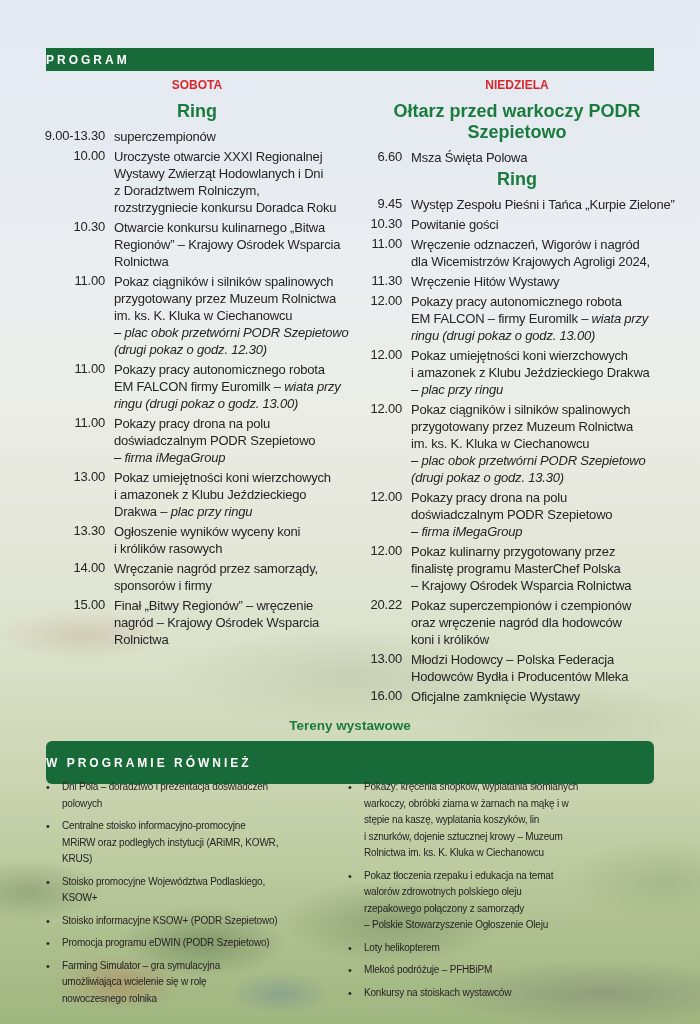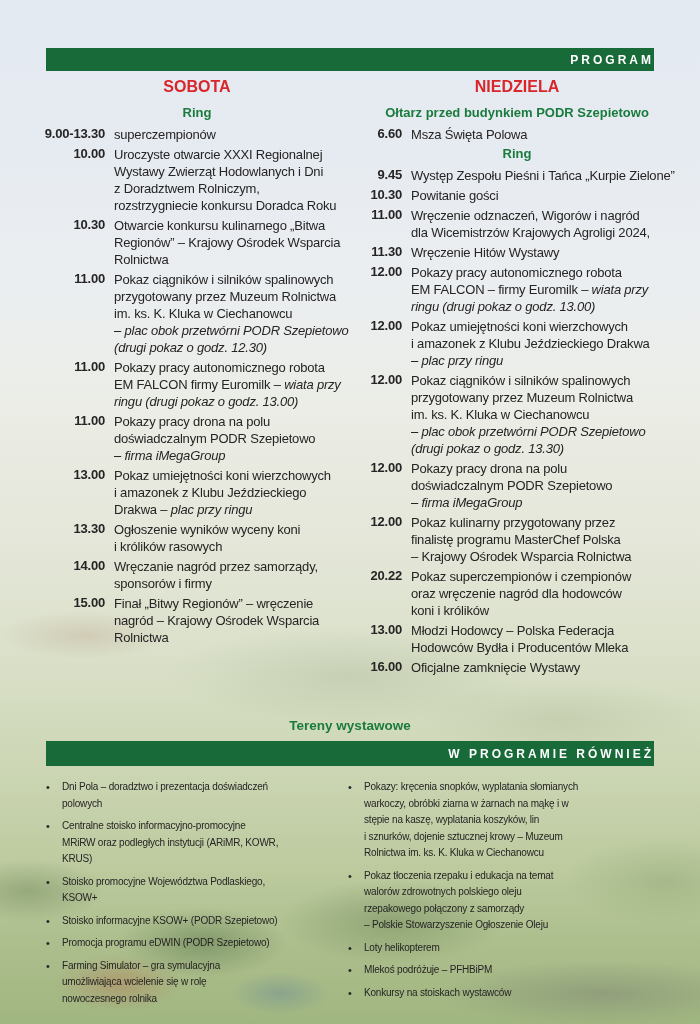--- a/index.html
+++ b/index.html
@@ -17,32 +17,32 @@
       radial-gradient(110px 45px at 4% 87%, rgba(72,102,56,0.30), transparent 70%),
       radial-gradient(230px 45px at 86% 97%, rgba(92,92,98,0.28), transparent 72%),
       radial-gradient(140px 60px at 95% 86%, rgba(110,140,85,0.25), transparent 72%),
       radial-gradient(120px 35px at 12% 62%, rgba(152,92,70,0.16), transparent 70%),
       radial-gradient(260px 70px at 50% 66%, rgba(120,140,100,0.18), transparent 70%),
       radial-gradient(200px 55px at 80% 70%, rgba(125,145,105,0.15), transparent 70%),
       linear-gradient(180deg,#e4eaf2 0%,#e6ebf1 15%,#ebeef0 28%,#ebede6 40%,#e6e8dc 50%,#e0e4d2 58%,#d8dfc6 66%,#ccd6b4 75%,#bcca9e 85%,#abbd8b 93%,#a0b680 100%);
   }
   .bar{
     position:absolute;left:46px;right:46px;height:23px;
-    display:flex;align-items:center;justify-content:flex-end;
+    display:flex;align-items:center;justify-content:flex-start;
     color:#ffffff;font-weight:bold;font-size:12px;letter-spacing:3px;
   }
   .top-bar{top:48px;}
-  .bottom-bar{top:741px;height:25px;}
+  .bottom-bar{top:741px;height:43px;border-radius:6px;}
   .col{position:absolute;font-size:13px;}
   .col-left{left:44px;top:78px;width:306px;}
   .col-right{left:352px;top:78px;width:330px;}
-  .day-title{text-align:center;font-weight:bold;font-size:16px;margin-bottom:9px;}
-  .section-heading{text-align:center;font-weight:bold;font-size:13px;margin:3px 0 6px 0;}
+  .day-title{text-align:center;font-weight:bold;font-size:12px;margin-bottom:9px;}
+  .section-heading{text-align:center;font-weight:bold;font-size:18px;margin:3px 0 6px 0;}
   .event{display:flex;margin-bottom:3px;}
-  .time{flex:none;text-align:right;padding-right:9px;letter-spacing:-0.2px;font-weight:bold;}
+  .time{flex:none;text-align:right;padding-right:9px;letter-spacing:-0.2px;}
   .col-left .time{width:61px;}
   .col-right .time{width:50px;}
   .desc{min-width:0;}
   .line{white-space:nowrap;line-height:17px;letter-spacing:-0.2px;}
   .it{font-style:italic;}
   .tereny{position:absolute;left:0;right:0;top:687px;text-align:center;margin-top:31px;}
   .tereny-heading{font-weight:bold;font-size:13.5px;}
   .tereny-line{font-size:13px;margin-top:5px;letter-spacing:-0.1px;}
   .also{position:absolute;top:779px;left:46px;display:flex;}
   .also ul{list-style:none;margin:0;padding:0;}
@@ -144,21 +144,21 @@
             <div class="line"><span>nagród – Krajowy Ośrodek Wsparcia</span></div>
             <div class="line"><span>Rolnictwa</span></div>
           </div>
         </div>
       </div>
   </div>
 
   <div class="col col-right">
     <div class="day-title" style="color: rgb(217, 38, 43);">NIEDZIELA</div>
     <div id="sun-sections">
-        <div class="section-heading" style="color: rgb(26, 123, 61);">Ołtarz przed budynkiem PODR Szepietowo</div>
+        <div class="section-heading" style="color: rgb(26, 123, 61);">Ołtarz przed warkoczy PODR Szepietowo</div>
         <div class="event">
           <div class="time">6.60</div>
           <div class="desc">
             <div class="line"><span>Msza Święta Polowa</span></div>
           </div>
         </div>
         <div class="section-heading" style="color: rgb(26, 123, 61);">Ring</div>
         <div class="event">
           <div class="time">9.45</div>
           <div class="desc">

